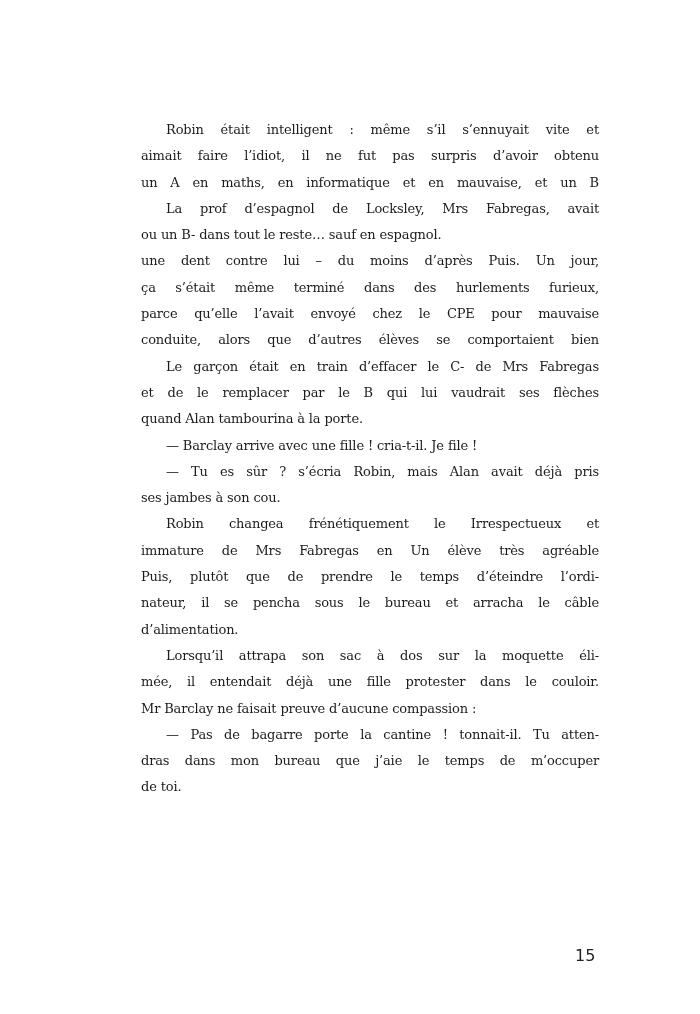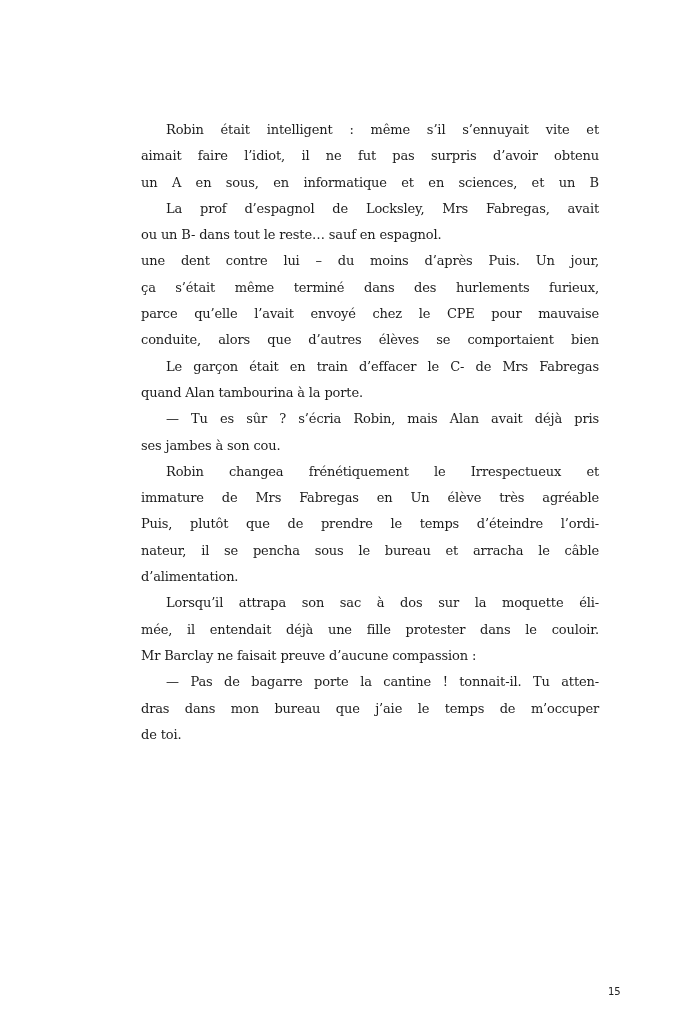--- a/index.html
+++ b/index.html
@@ -26,43 +26,44 @@
       text-align: justify;
       text-align-last: justify;
       letter-spacing: -0.15px;
       margin-left: 25px;
     }
     .line.last { text-align-last: left; }
     .line.indent { padding-left: 25px; }
     .it { }
     .folio {
       position: absolute;
-      left: 608px;
+      left: 575px;
       top: 946px;
-      font-size: 10px;
+      font-size: 16px;
       font-family: "DejaVu Sans", "Liberation Sans", sans-serif;
       color: #222;
-      margin-top: 40px;
     }
   </style>
 </head>
 <body>
 
 <div class="page" id="page-body">
     <div class="line indent">Robin était intelligent : même s’il s’ennuyait vite et</div>
     <div class="line">aimait faire l’idiot, il ne fut pas surpris d’avoir obtenu</div>
-    <div class="line">un A en sous, en informatique et en sciences, et un B</div>
+    <div class="line">un A en maths, en informatique et en mauvaise, et un B</div>
     <div class="line indent">La prof d’espagnol de Locksley, Mrs Fabregas, avait</div>
     <div class="line last">ou un B- dans tout le reste… sauf en espagnol.</div>
     <div class="line">une dent contre lui – du moins d’après Puis. Un jour,</div>
     <div class="line">ça s’était même terminé dans des hurlements furieux,</div>
     <div class="line">parce qu’elle l’avait envoyé chez le CPE pour mauvaise</div>
     <div class="line">conduite, alors que d’autres élèves se comportaient bien</div>
     <div class="line indent">Le garçon était en train d’effacer le C- de Mrs Fabregas</div>
+    <div class="line">et de le remplacer par le B qui lui vaudrait ses flèches</div>
     <div class="line last">quand Alan tambourina à la porte.</div>
+    <div class="line indent last">— Barclay arrive avec une fille ! cria-t-il. Je file !</div>
     <div class="line indent">— Tu es sûr ? s’écria Robin, mais Alan avait déjà pris</div>
     <div class="line last">ses jambes à son cou.</div>
     <div class="line indent"><span>Robin changea frénétiquement le </span><span class="it">Irrespectueux et</span></div>
     <div class="line"><span class="it">immature</span><span> de Mrs Fabregas en </span><span class="it">Un élève très agréable</span></div>
     <div class="line">Puis, plutôt que de prendre le temps d’éteindre l’ordi-</div>
     <div class="line">nateur, il se pencha sous le bureau et arracha le câble</div>
     <div class="line last">d’alimentation.</div>
     <div class="line indent">Lorsqu’il attrapa son sac à dos sur la moquette éli-</div>
     <div class="line">mée, il entendait déjà une fille protester dans le couloir.</div>
     <div class="line last">Mr Barclay ne faisait preuve d’aucune compassion :</div>

